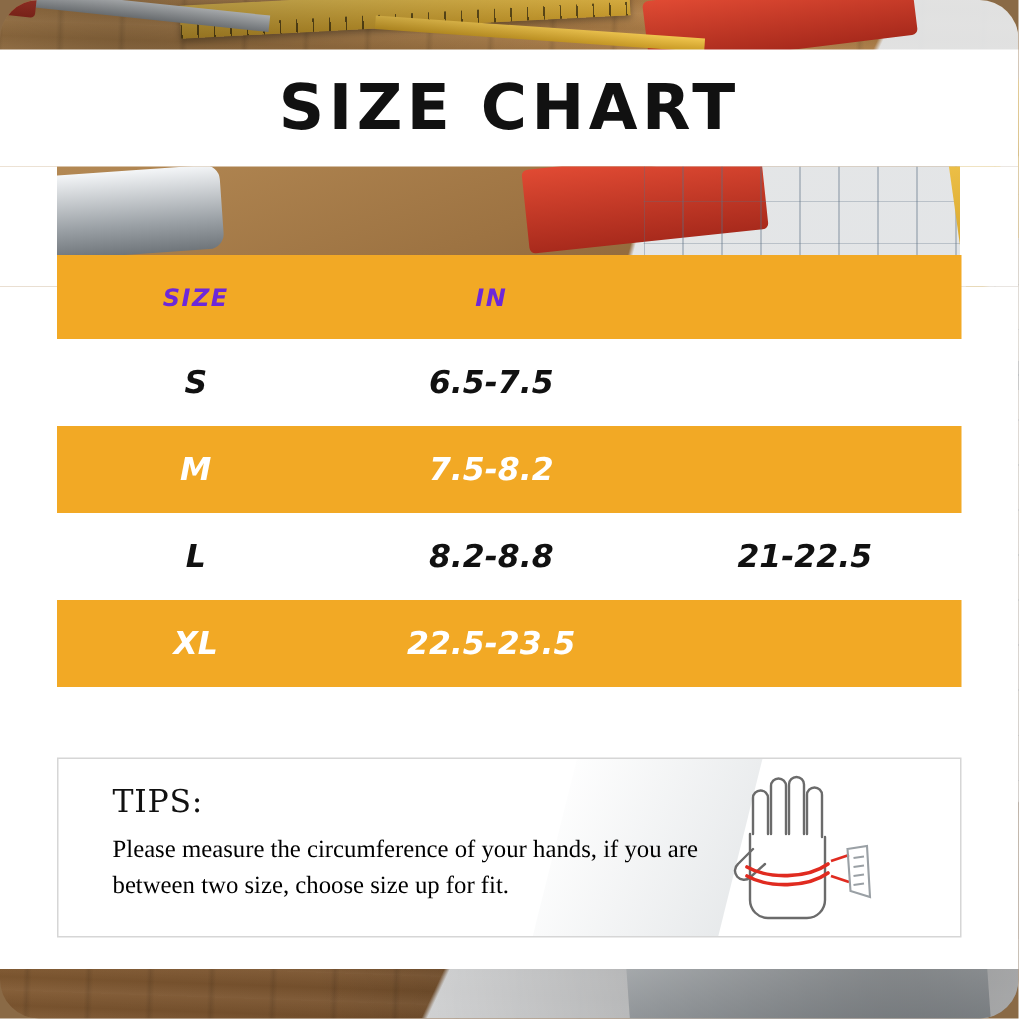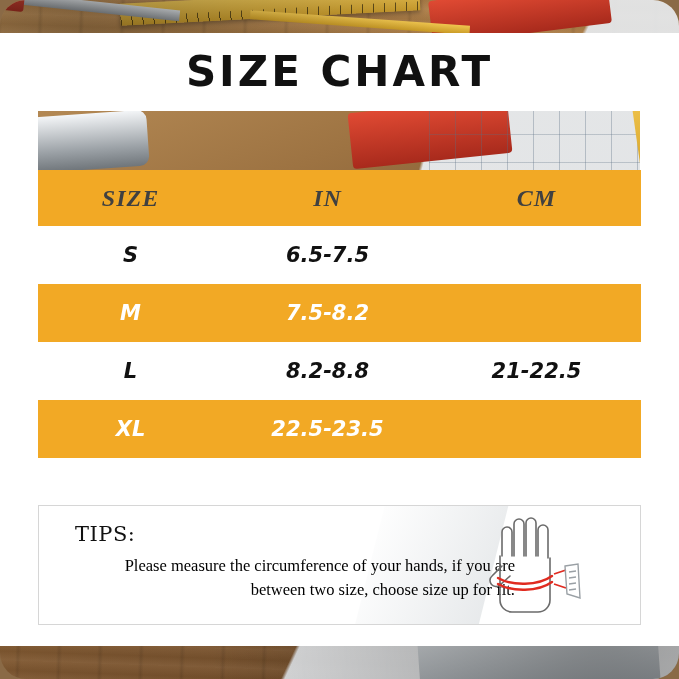--- a/index.html
+++ b/index.html
@@ -213,38 +213,37 @@
   .row.even { background: #ffffff; }
   .row.head { background: #f2a925; height: 56px; }
   .cell {
     font-family: "DejaVu Sans", sans-serif;
     font-style: italic;
     font-weight: 800;
     font-size: 21px;
     text-align: center;
     color: #111111;
   }
-  .row.head .cell { color: #404040; font-size: 24px; letter-spacing: 1px; font-family: Liberation Serif, serif; }
+  .row.head .cell { color: #6d28d9; font-size: 16px; letter-spacing: 1px; }
   .row.odd .cell { color: #ffffff; }
   .c-size { width: 185px; }
   .c-in   { width: 209px; }
   .c-cm   { width: 209px; }
 
   
   .tips {
     position: absolute;
     left: 38px;
     top: 472px;
     width: 603px;
     height: 120px;
     background: #ffffff;
     border: 1px solid #d6d6d6;
     box-sizing: border-box;
     overflow: hidden;
-    text-align: right;
   }
   .tips-sheen {
     position: absolute; left: 330px; top: -40px; width: 120px; height: 220px;
     background: linear-gradient(100deg, rgba(245,245,245,0.0), rgba(225,228,230,0.85));
     transform: rotate(14deg);
   }
   .tips-title {
     position: absolute;
     left: 36px; top: 16px;
     font-family: "DejaVu Serif", serif;
@@ -304,21 +303,20 @@
         <div class="yellow2"></div>
       </div>
       <div class="photo-cover-l"></div>
       <div class="photo-cover-r"></div>
 
       <div class="table">
 
         <div class="row head">
           <div class="cell c-size">SIZE</div>
           <div class="cell c-in">IN</div>
-          <div class="cell c-cm">CM</div>
         </div>
 
         <div class="row even">
           <div class="cell c-size">S</div>
           <div class="cell c-in">6.5-7.5</div>
         </div>
 
         <div class="row odd">
           <div class="cell c-size">M</div>
           <div class="cell c-in">7.5-8.2</div>

